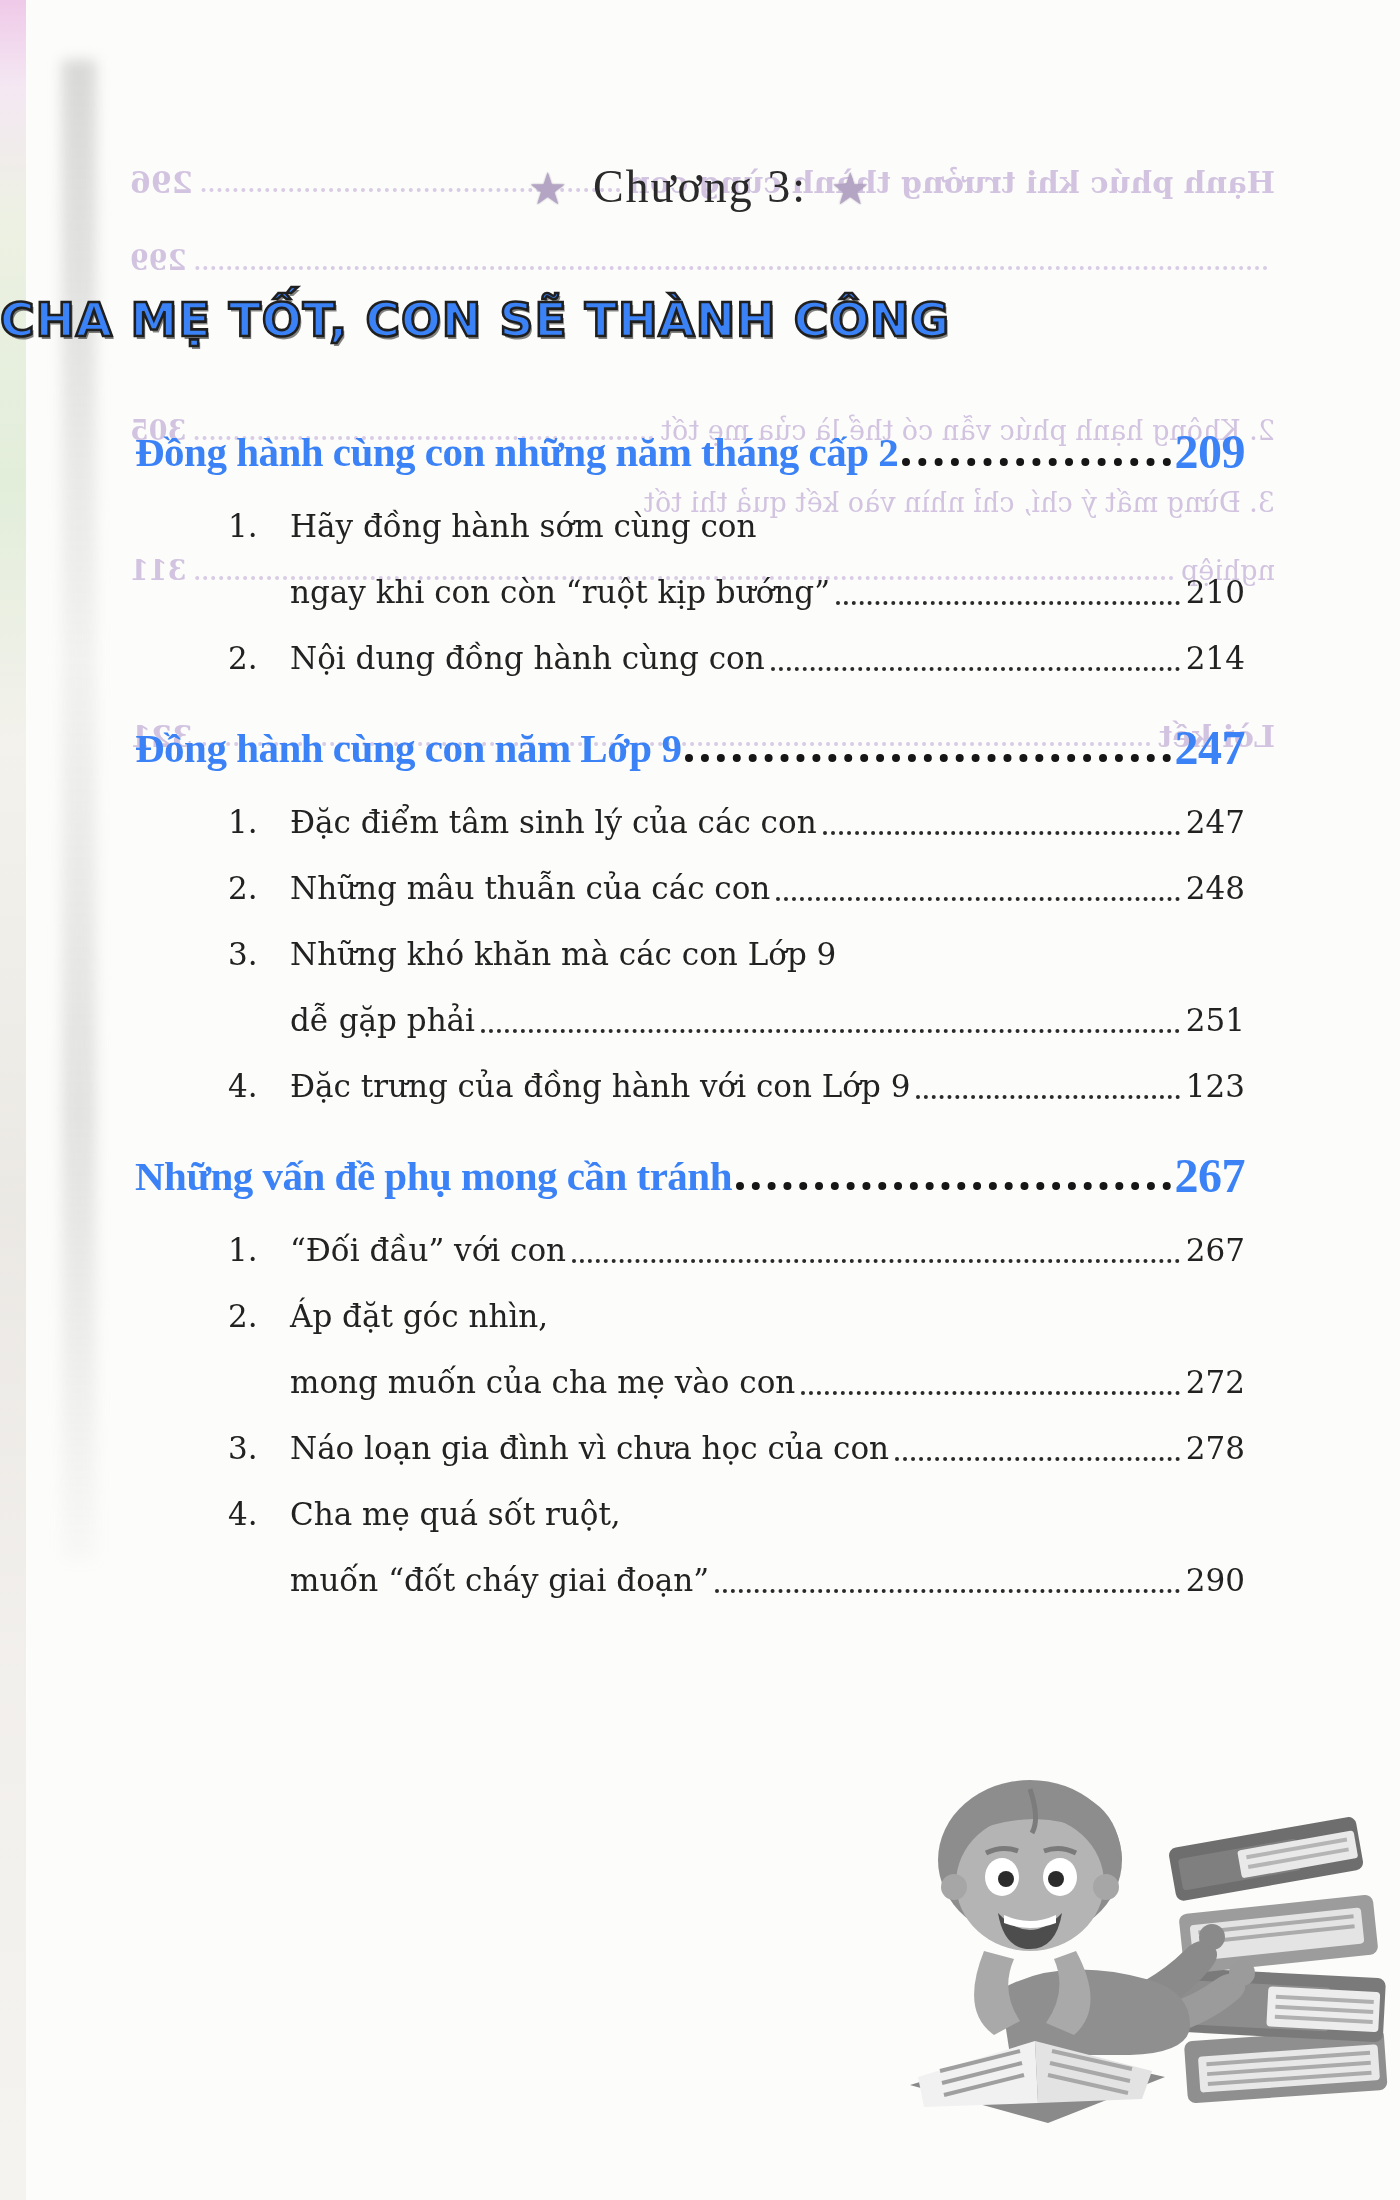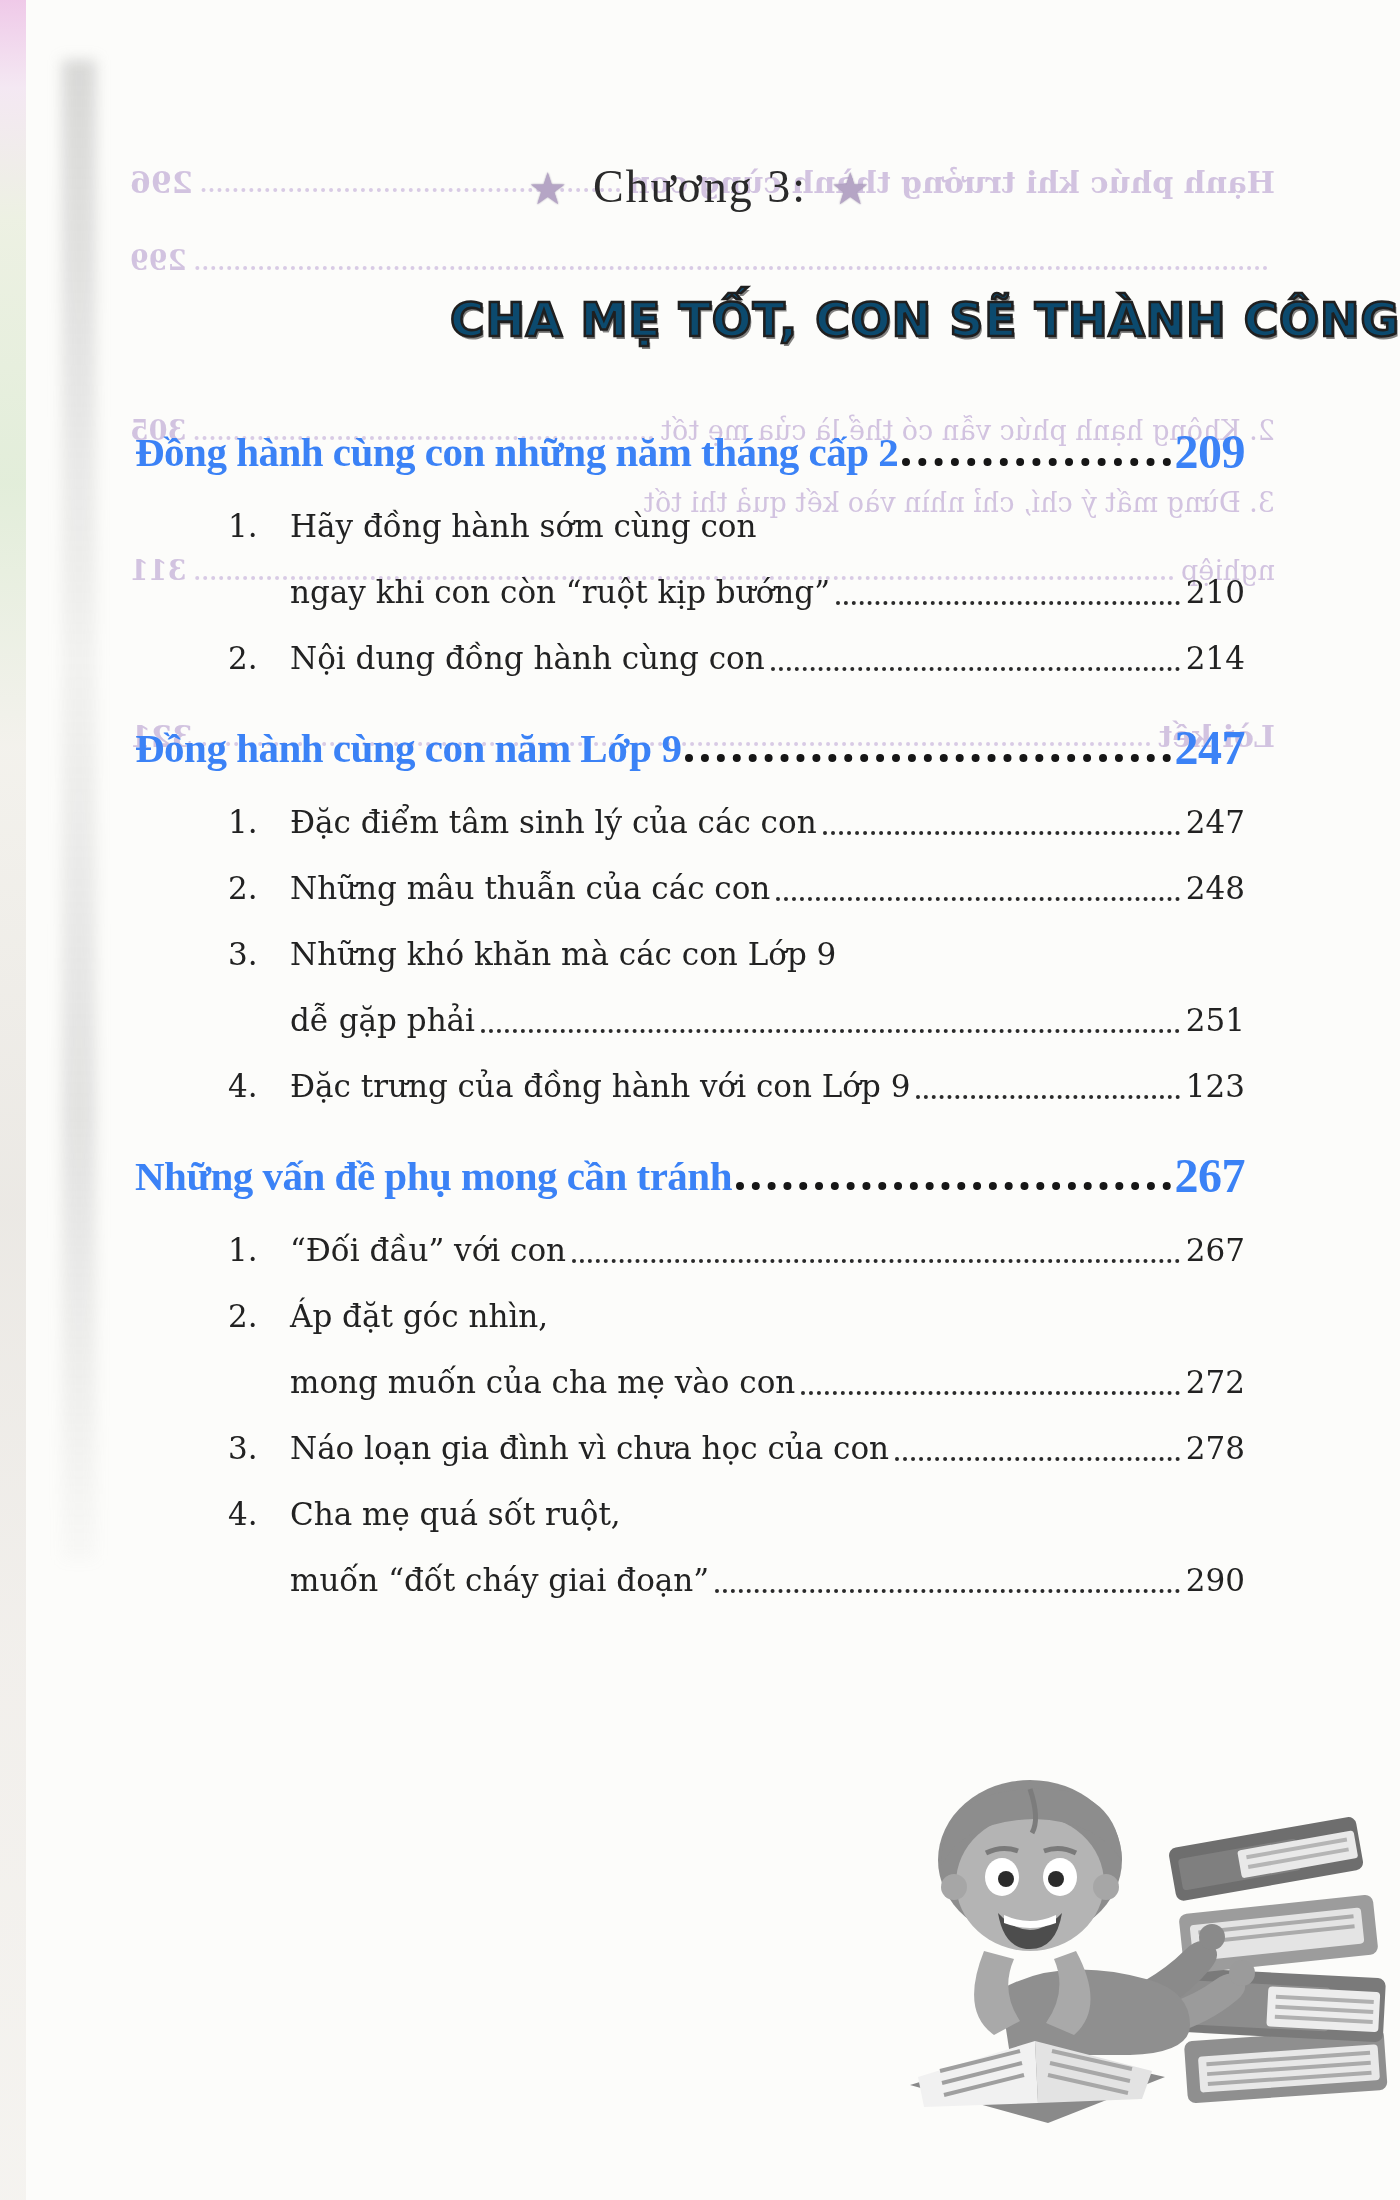--- a/index.html
+++ b/index.html
@@ -55,24 +55,24 @@
   .chapter .star{
     color:#b5a5c5;font-size:44px;
     text-shadow:0 0 2px #8f80a0;
     position:relative;top:2px;
   }
   .chapter .chapter-text{padding:0 10px;font-weight:400;}
 
   
   .title{
     position:absolute;top:292px;left:0;width:100%;
-    text-align:right;
+    text-align:left;
     font-family:"DejaVu Sans", sans-serif;
     font-weight:900;font-size:47px;letter-spacing:1px;
-    color:#0c4a6e;
+    color:#3b82f6;
     -webkit-text-stroke:2.6px #1f1f1f;
     text-shadow:2px 3px 0 rgba(30,30,30,.55);
     white-space:nowrap;
   }
 
   
   .toc{
     position:absolute;top:424px;left:135px;width:1110px;
   }
   .toc-section{

